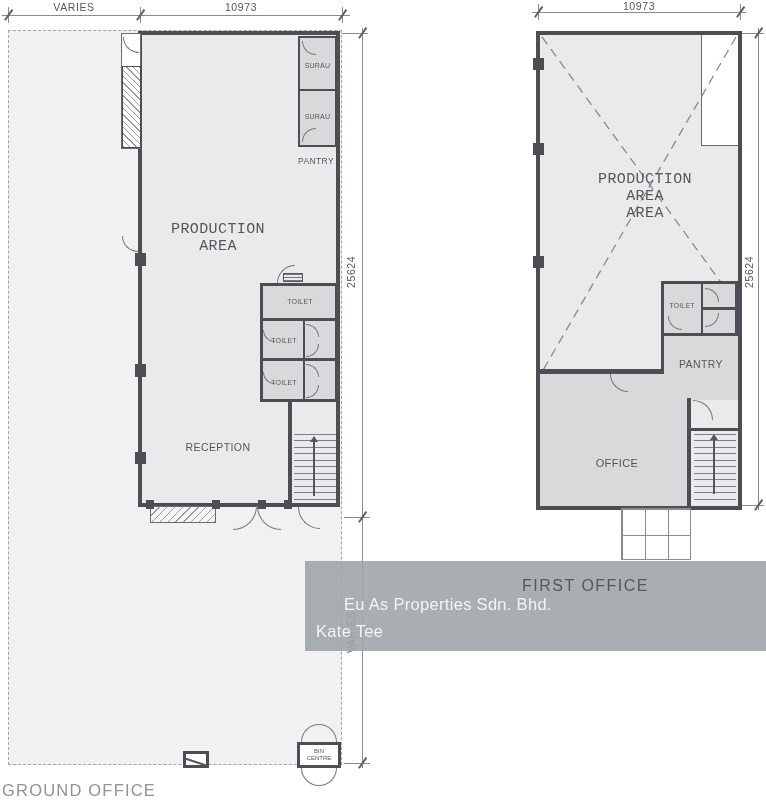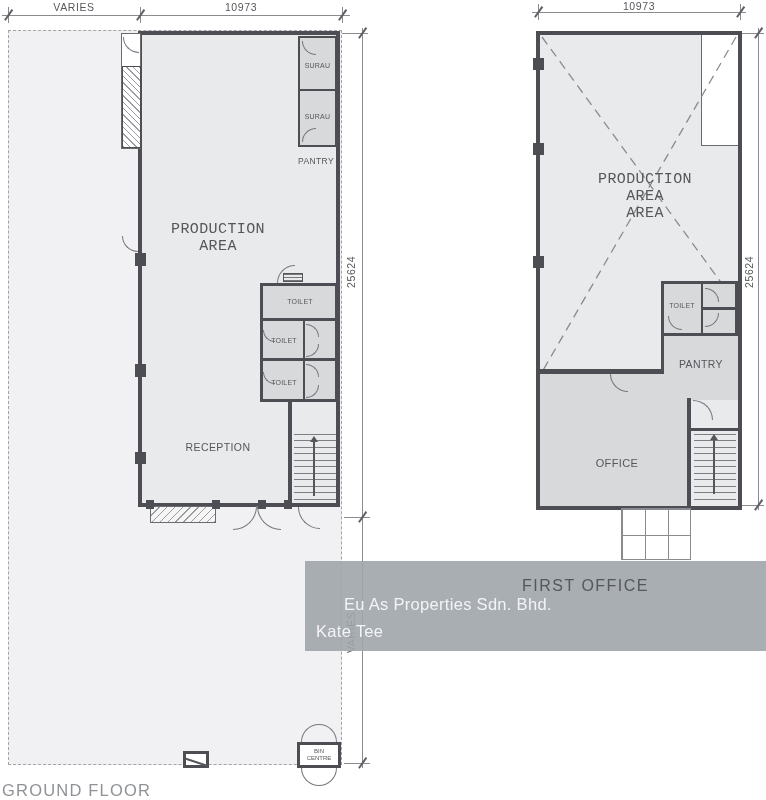--- a/index.html
+++ b/index.html
@@ -163,21 +163,21 @@
     <div class="abs white" style="left:297px;top:742px;width:44px;height:26px;border:3.5px solid #4d4e53;display:flex;flex-direction:column;align-items:center;justify-content:center;">
       <span class="room-label lbl-6">BIN</span>
       <span class="room-label lbl-6">CENTRE</span>
     </div>
     <div class="abs arc arc-bl" style="left:301px;top:768px;width:18px;height:18px;"></div>
     <div class="abs arc arc-br" style="left:319px;top:768px;width:18px;height:18px;"></div>
 
     <div class="abs white" style="left:183px;top:751px;width:26px;height:17px;border:3px solid #4d4e53;"></div>
     <div class="abs" style="left:184px;top:765px;width:24px;height:1.6px;background:#55565a;transform:rotate(18deg);transform-origin:right center;"></div>
 
-    <div class="abs floor-title" style="left:2px;top:781px;">GROUND FLOOR</div>
+    <div class="abs floor-title" style="left:2px;top:781px;">GROUND OFFICE</div>
   </div>
 
   <div>
 
     <div class="abs dimline-h" style="left:532px;top:12px;width:214px;"></div>
     <div class="abs ext-v" style="left:538px;top:4px;height:16px;"></div>
     <div class="abs ext-v" style="left:740px;top:4px;height:16px;"></div>
     <div class="abs tick" style="left:532px;top:11px;"></div>
     <div class="abs tick" style="left:734px;top:11px;"></div>
     <div class="abs dim-label" style="left:579px;top:0px;width:120px;">10973</div>

